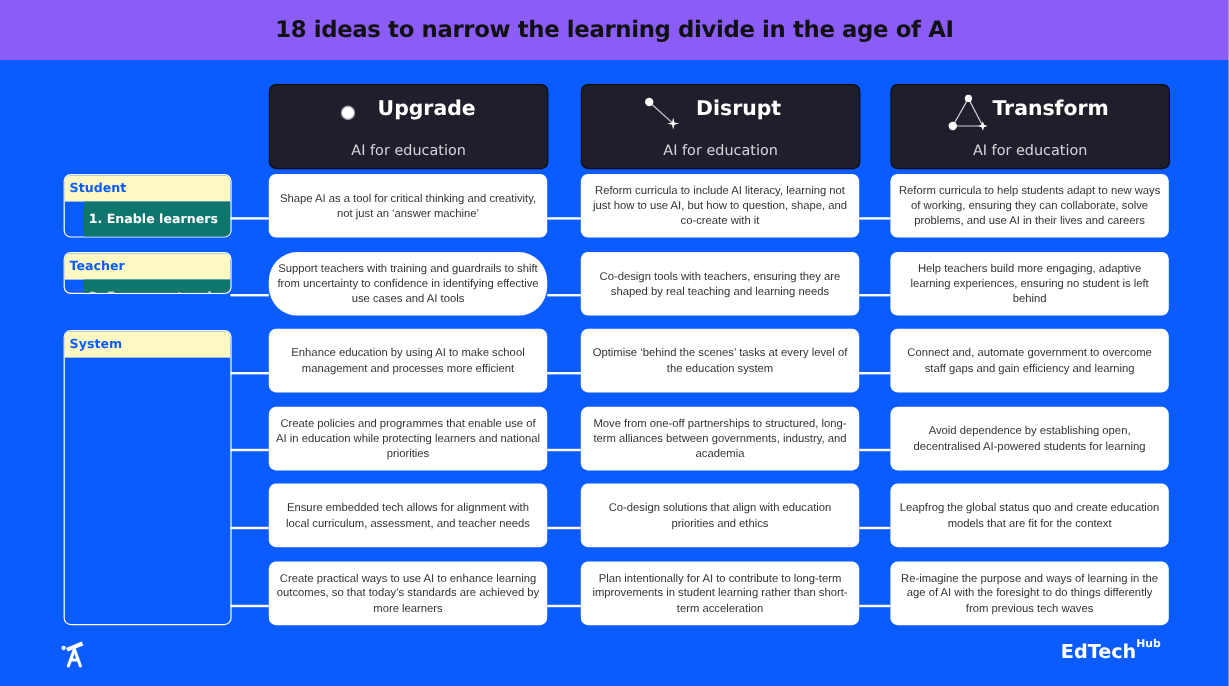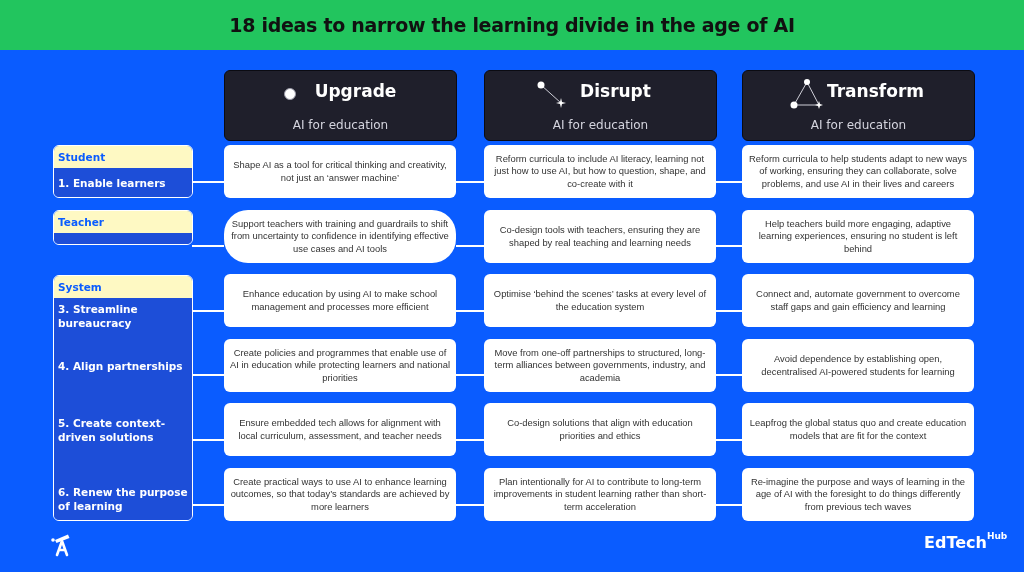--- a/index.html
+++ b/index.html
@@ -1,51 +1,51 @@
 <!DOCTYPE html>
 <html><head>
 <meta charset="utf-8">
 <style>
   * { box-sizing: border-box; margin: 0; padding: 0; }
   html, body { width: 1024px; height: 572px; overflow: hidden; background: #ffffff; }
   body { font-family: "Liberation Sans", "DejaVu Sans", sans-serif; position: relative; }
 
-  .title-bar { position: absolute; left: 0; top: 0; width: 1024px; height: 50px; background: #22c55e;
+  .title-bar { position: absolute; left: 0; top: 0; width: 1024px; height: 50px; background: #8b5cf6;
     display: flex; align-items: center; justify-content: center; }
   .title { font-family: "DejaVu Sans", sans-serif; font-weight: bold; font-size: 19px; color: #111111; letter-spacing: -0.3px; }
 
   .canvas { position: absolute; left: 0; top: 50px; width: 1024px; height: 522px; background: #0a5cff; }
 
   
   .col-head { position: absolute; top: 20px; width: 233px; height: 71px; background: #1f1f2b;
     border: 1.5px solid #0b0b12; border-radius: 6px; color: #fff; }
   .col-head .name { position: absolute; top: 10px; left: 0; width: 100%; text-align: center;
     font-family: "DejaVu Sans", sans-serif; font-weight: bold; font-size: 17px; }
   .col-head .sub { position: absolute; top: 47px; left: 0; width: 100%; text-align: center;
     font-family: "DejaVu Sans", sans-serif; font-size: 12px; color: #d4d4de; }
   .col-head svg { position: absolute; }
 
   
   .label-box { position: absolute; left: 53px; width: 140px; border: 1.5px solid #ffffff; border-radius: 6px; overflow: hidden; }
   .label-box .cat { background: #fef9c3; color: #0a5cff; font-family: "DejaVu Sans", sans-serif; font-weight: bold;
     font-size: 10.5px; height: 22px; line-height: 22px; padding-left: 4px; }
-  .label-box .body { background: #1d4ed8; position: relative; }
+  .label-box .body { background: #0f766e; position: relative; margin-left: 16px; }
   .item { position: absolute; left: 4px; color: #ffffff; font-family: "DejaVu Sans", sans-serif; font-weight: bold;
     font-size: 10.5px; line-height: 14px; width: 132px; }
 
   
   .card { position: absolute; width: 232px; height: 53px; background: #ffffff; border-radius: 6px;
     display: flex; align-items: center; justify-content: center; text-align: center;
     font-family: "Liberation Sans", sans-serif; font-size: 9.4px; line-height: 12.5px; color: #333333; padding: 0 6px; }
 
   .connector { position: absolute; height: 1.5px; background: #ffffff; }
 
   .logo-left { position: absolute; left: 50px; top: 533px; }
   .logo-right { position: absolute; left: 884px; top: 533px; color: #ffffff; font-family: "DejaVu Sans", sans-serif;
-    font-weight: bold; font-size: 16px; margin-left: 40px; }
+    font-weight: bold; font-size: 16px; }
   .logo-right sup { font-size: 9px; position: relative; top: -3px; }
 </style>
 </head>
 <body>
 
 <div class="title-bar">
   <h1 class="title">18 ideas to narrow the learning divide in the age of AI</h1>
 </div>
 
 <div class="canvas">
@@ -90,26 +90,20 @@
 
   <div class="label-box" style="top:160px;height:35px;">
     <div class="cat">Teacher</div>
     <div class="body" style="height:31px;">
       <div class="item" style="top:8px;">2.  Empower teachers</div>
     </div>
   </div>
 
   <div class="label-box" style="top:225px;height:246px;">
     <div class="cat">System</div>
-    <div class="body" style="height:224px;">
-      <div class="item" style="top:4px;padding-left:0;width:100px;">3. Streamline bureaucracy</div>
-      <div class="item" style="top:61px;">4. Align partnerships</div>
-      <div class="item" style="top:118px;width:112px;">5. Create context-driven solutions</div>
-      <div class="item" style="top:187px;width:130px;">6. Renew the purpose of learning</div>
-    </div>
   </div>
 
   <div class="connector" style="left:192px;top:131px;width:32px;"></div>
   <div class="connector" style="left:456px;top:131px;width:28px;"></div>
   <div class="connector" style="left:716px;top:131px;width:26px;"></div>
 
   <div class="connector" style="left:192px;top:195px;width:32px;"></div>
   <div class="connector" style="left:456px;top:195px;width:28px;"></div>
   <div class="connector" style="left:716px;top:195px;width:26px;"></div>
 

